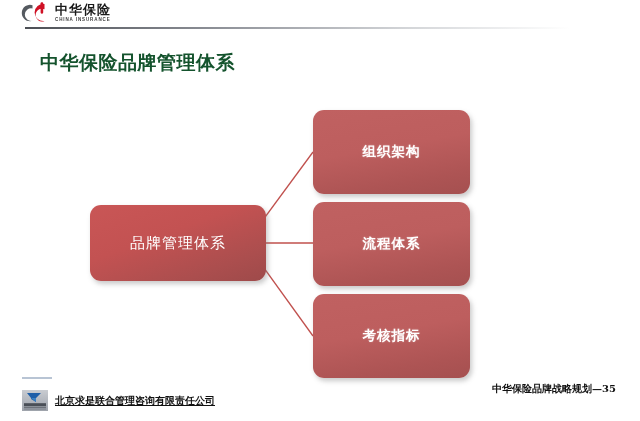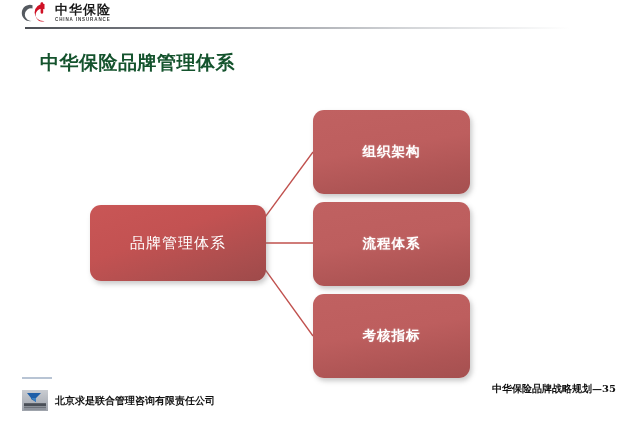--- a/index.html
+++ b/index.html
@@ -147,20 +147,21 @@
     overflow: hidden;
     flex: none;
   }
   .footer-logo svg { display: block; }
   .footer-company {
     font-size: 10px;
     font-weight: bold;
     color: #111111;
     font-family: "DejaVu Serif", serif;
     white-space: nowrap;
+    text-decoration: underline;
   }
   .footer-right {
     position: absolute;
     right: 24px; top: 382px;
     font-size: 10px;
     font-weight: bold;
     color: #111111;
     font-family: "DejaVu Serif", serif;
     white-space: nowrap;
   }

